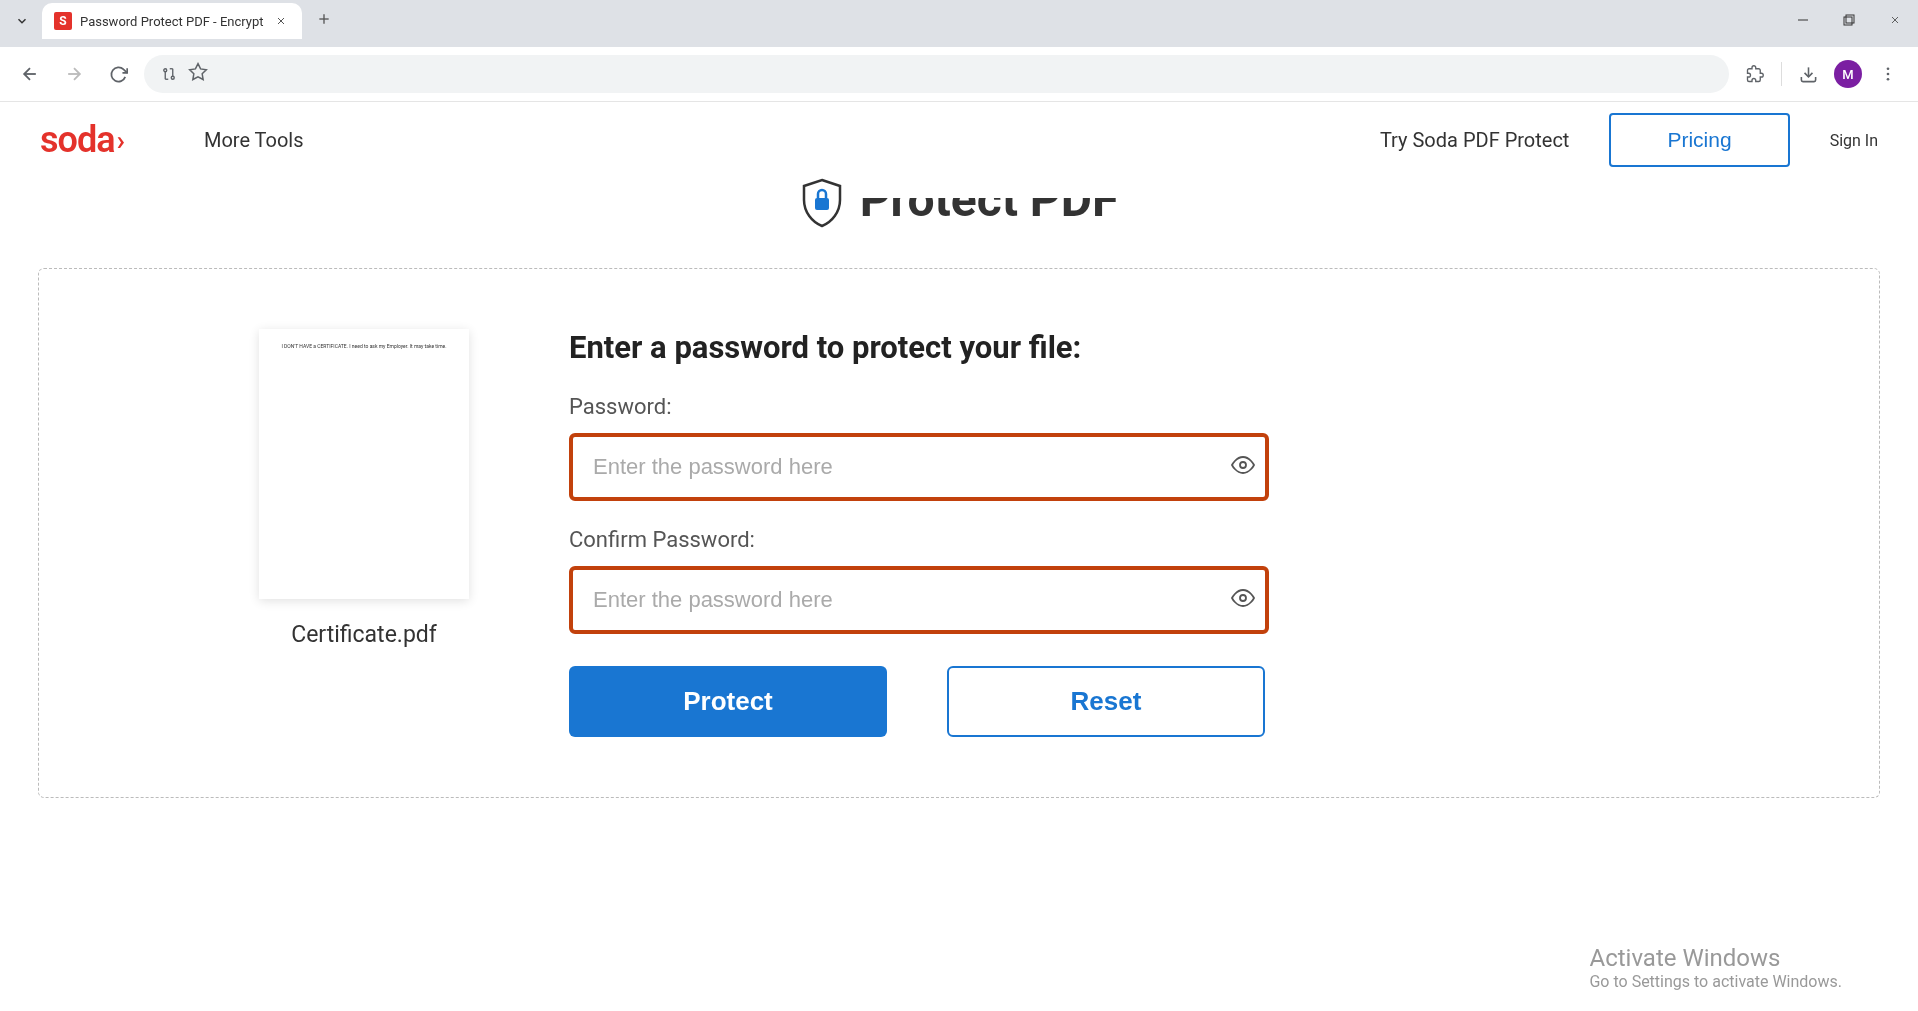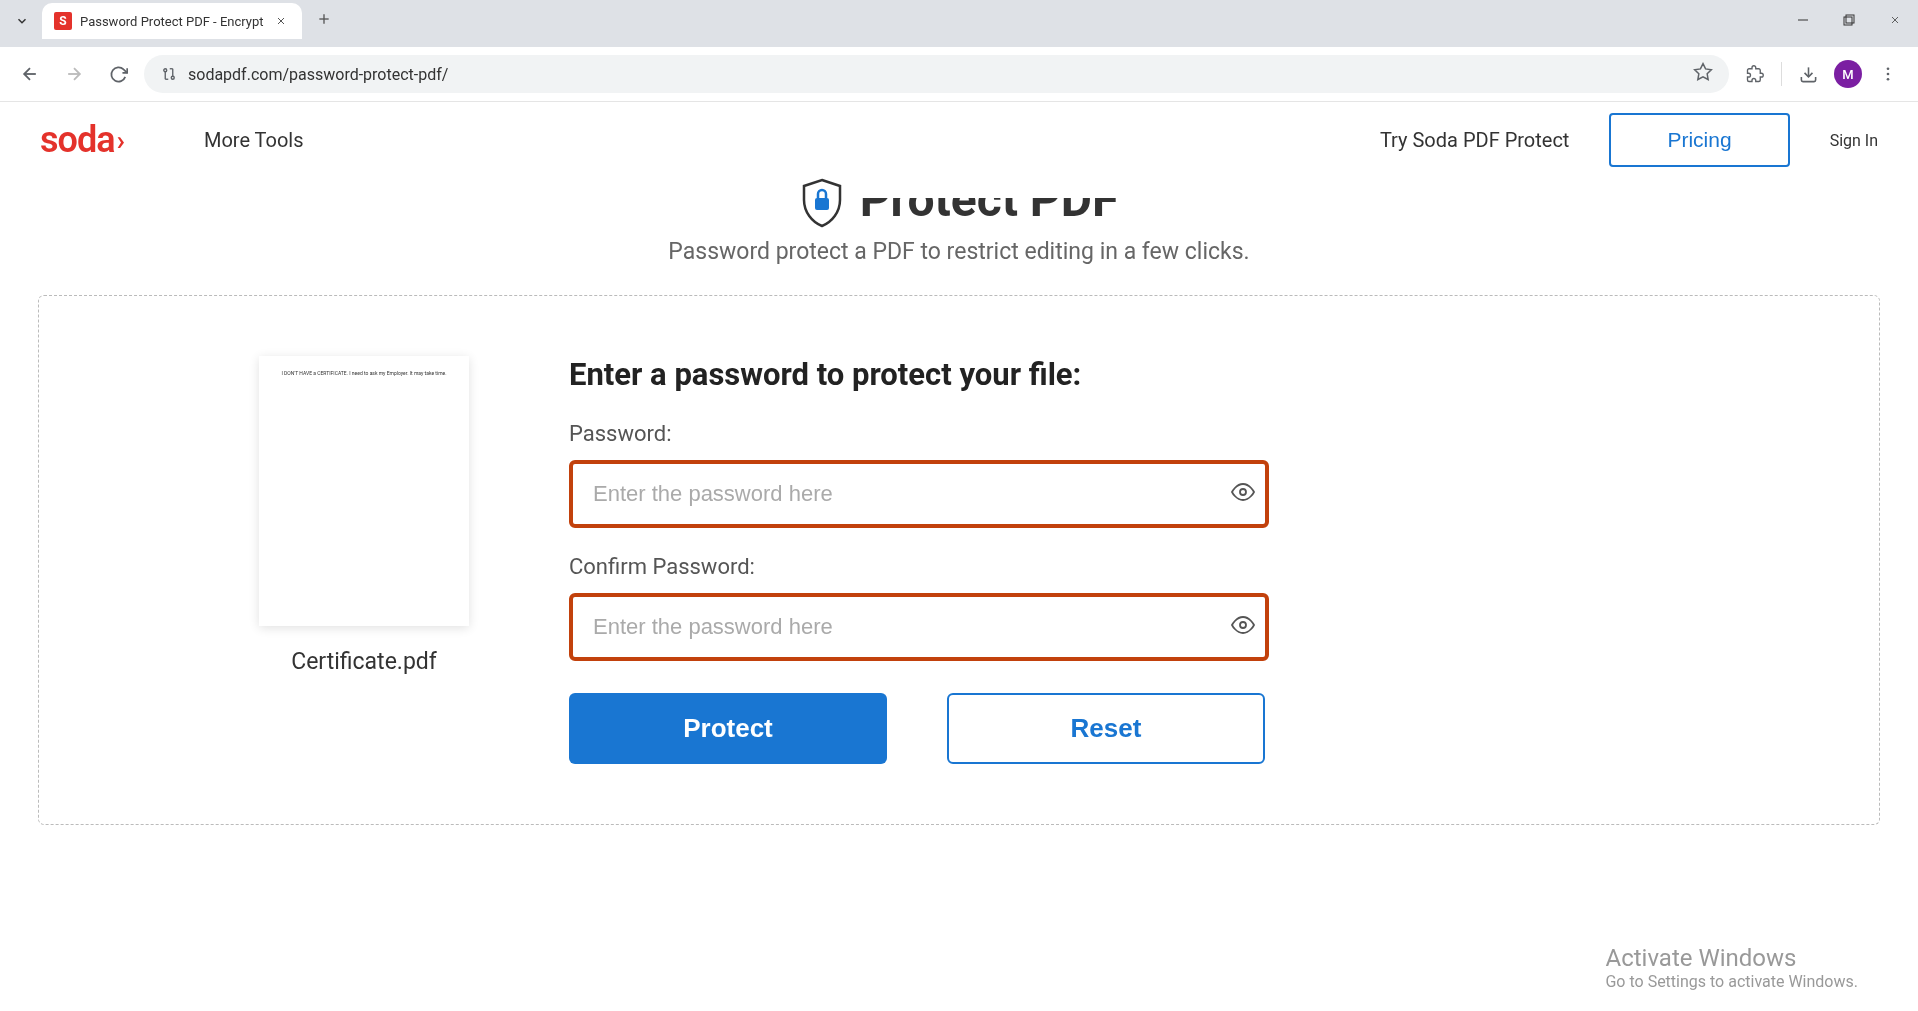--- a/index.html
+++ b/index.html
@@ -62,21 +62,21 @@
 .form-label { font-size: 22px; color: #555; margin-bottom: 14px; }
 .input-wrapper { position: relative; margin-bottom: 26px; }
 .password-input { width: 100%; max-width: 700px; height: 68px; border: 4px solid #c2410c; border-radius: 6px; padding: 0 56px 0 20px; font-size: 22px; color: #333; outline: none; }
 .password-input::placeholder { color: #aaa; }
 .eye-icon { position: absolute; right: 24px; top: 50%; transform: translateY(-50%); color: #555; cursor: pointer; }
 
 .button-row { display: flex; gap: 60px; margin-top: 32px; }
 .protect-btn { background: #1976d2; color: #fff; font-size: 26px; font-weight: 600; padding: 18px 0; width: 318px; border: none; border-radius: 6px; cursor: pointer; }
 .reset-btn { background: #fff; color: #1976d2; font-size: 26px; font-weight: 600; padding: 18px 0; width: 318px; border: 2px solid #1976d2; border-radius: 6px; cursor: pointer; }
 
-.watermark { position: absolute; bottom: 20px; right: 60px; color: #888; pointer-events: none; }
+.watermark { position: absolute; bottom: 20px; right: 76px; color: #888; pointer-events: none; }
 .watermark-title { font-size: 24px; font-weight: 400; color: #999; }
 .watermark-sub { font-size: 16px; color: #999; }
 </style>
 </head>
 <body>
 
 <div class="browser-chrome">
   <div class="tab-controls">
     <div class="tab-dropdown">
       <svg width="14" height="14" viewBox="0 0 24 24" fill="none" stroke="#333" stroke-width="2.5">
@@ -144,21 +144,20 @@
     <span class="site-info-icon">
       <svg width="18" height="18" viewBox="0 0 24 24" fill="none" stroke="currentColor" stroke-width="1.8">
           <circle cx="7" cy="7" r="2"></circle>
           <circle cx="17" cy="17" r="2"></circle>
           <line x1="7" y1="9" x2="7" y2="19"></line>
           <line x1="17" y1="5" x2="17" y2="15"></line>
           <line x1="7" y1="19" x2="11" y2="19"></line>
           <line x1="13" y1="5" x2="17" y2="5"></line>
         </svg>
     </span>
-    <span class="url-text">sodapdf.com/password-protect-pdf/</span>
     <span class="star-icon">
       <svg width="20" height="20" viewBox="0 0 24 24" fill="none" stroke="currentColor" stroke-width="1.8">
           <polygon points="12 2 15.09 8.26 22 9.27 17 14.14 18.18 21.02 12 17.77 5.82 21.02 7 14.14 2 9.27 8.91 8.26 12 2"></polygon>
         </svg>
     </span>
   </div>
   <div class="toolbar-icon">
     <svg width="18" height="18" viewBox="0 0 24 24" fill="none" stroke="currentColor" stroke-width="1.8">
         <path d="M20.5 11H19V7a2 2 0 0 0-2-2h-4V3.5a2.5 2.5 0 0 0-5 0V5H4a2 2 0 0 0-2 2v4h1.5a2.5 2.5 0 0 1 0 5H2v4a2 2 0 0 0 2 2h4v-1.5a2.5 2.5 0 0 1 5 0V22h4a2 2 0 0 0 2-2v-4h1.5a2.5 2.5 0 0 0 0-5z"></path>
       </svg>
@@ -198,21 +197,20 @@
 
   <div class="hero">
     <div class="hero-title-row">
       <svg class="shield-icon" viewBox="0 0 44 50" fill="none">
         <path d="M22 2 L40 8 V22 C40 34 32 44 22 48 C12 44 4 34 4 22 V8 Z" stroke="#333" stroke-width="2.5" fill="#fff"></path>
         <rect x="15" y="20" width="14" height="12" rx="2" fill="#1976d2"></rect>
         <path d="M18 20 V16 a4 4 0 0 1 8 0 V20" stroke="#1976d2" stroke-width="2.5" fill="none"></path>
       </svg>
       <h1 class="hero-title">Protect PDF</h1>
     </div>
-    <p class="hero-subtitle">Password protect a PDF to restrict editing in a few clicks.</p>
   </div>
 
   <div class="main-card">
     <div class="card-content">
       <div class="preview-col">
         <div class="pdf-preview">
           <div class="pdf-preview-text">I DON'T HAVE a CERTIFICATE. I need to ask my Employer. It may take time.</div>
         </div>
         <div class="pdf-filename">Certificate.pdf</div>
       </div>

